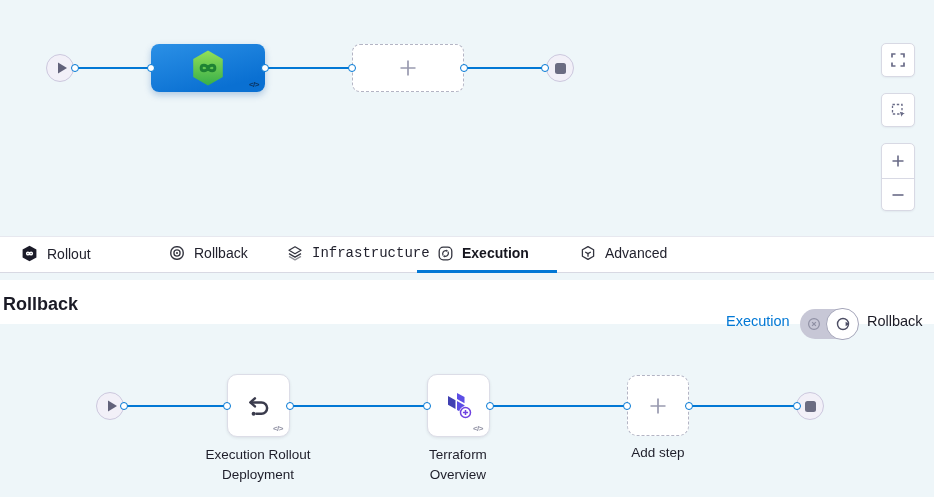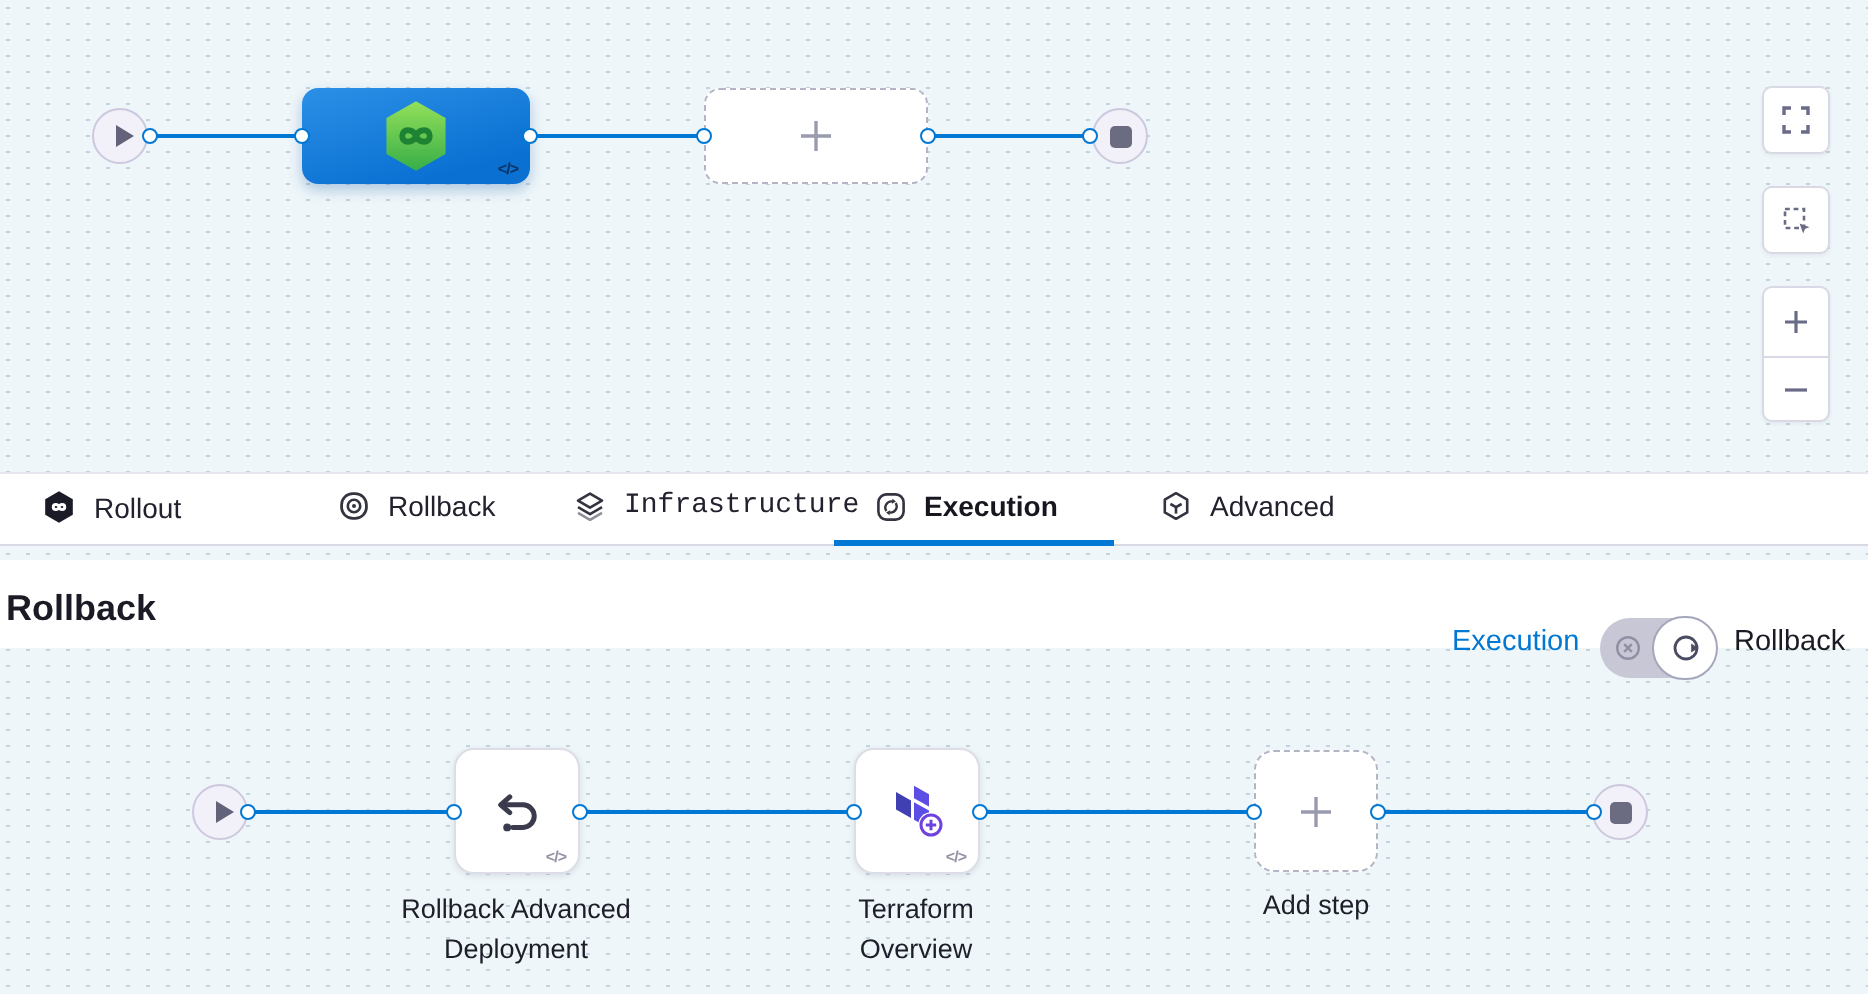--- a/index.html
+++ b/index.html
@@ -256,21 +256,21 @@
     <div class="step-node" style="left:227px; top:101px;">
       <svg width="26" height="26" viewBox="0 0 24 24">
         <g fill="none" stroke="#3a3b4c" stroke-width="2.3" stroke-linecap="round" stroke-linejoin="round">
           <path d="M8.2 5 L4 8.7 L8.2 12.3"></path>
           <path d="M4.6 8.7 H14.3 A5.2 5.2 0 0 1 14.3 19.1 H9.6"></path>
         </g>
         <circle cx="7" cy="19.1" r="1.8" fill="#3a3b4c"></circle>
       </svg>
       <span class="code-glyph code-on-white">&lt;/&gt;</span>
     </div>
-    <div class="node-label" style="left:192px; top:172px; width:132px;">Rollback Advanced Deployment</div>
+    <div class="node-label" style="left:192px; top:172px; width:132px;">Execution Rollout Deployment</div>
 
     <div class="step-node" style="left:427px; top:101px;">
       <svg width="32" height="32" viewBox="0 0 32 32">
         <polygon points="5,6 12.5,10.2 12.5,19 5,14.8" fill="#4040b2"></polygon>
         <polygon points="14,11.1 21.5,15.3 21.5,24.1 14,19.9" fill="#5c4ee5"></polygon>
         <polygon points="14,2.9 21.5,7.1 21.5,13.3 14,9.1" fill="#5c4ee5"></polygon>
         <circle cx="22.5" cy="22.5" r="6.4" fill="#fff"></circle>
         <circle cx="22.5" cy="22.5" r="5" fill="#fff" stroke="#6f42e0" stroke-width="1.5"></circle>
         <path d="M22.5 19.9 V25.1 M19.9 22.5 H25.1" stroke="#6f42e0" stroke-width="1.5"></path>
       </svg>

